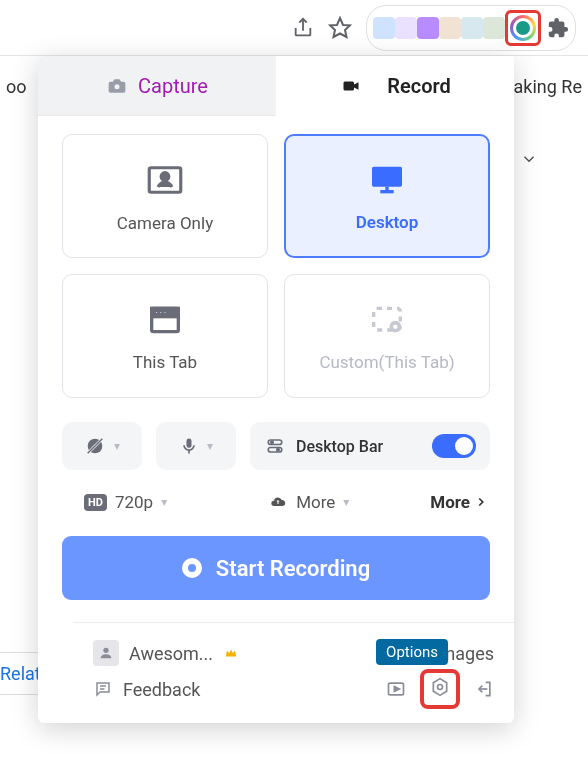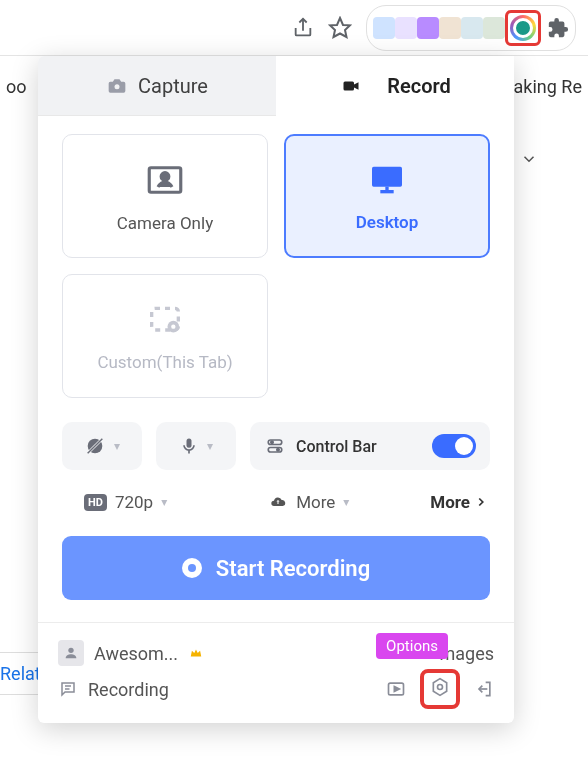--- a/index.html
+++ b/index.html
@@ -16,21 +16,21 @@
   .puzzle { color:#5f6368; margin-left:6px; }
 
   .bg-row { position:absolute; top:56px; left:0; right:0; height:60px; display:flex; align-items:center; justify-content:space-between; padding:0 6px; color:#333; font-size:18px; }
   .bg-row2 { position:absolute; top:150px; left:520px; color:#555; }
   .bg-row3 { position:absolute; top:652px; left:0; color:#1a73e8; font-size:18px; border-top:1px solid #ddd; border-bottom:1px solid #ddd; padding:10px 6px 10px 0;}
 
   
   .popup { position:absolute; top:56px; left:38px; width:476px; background:#fff; box-shadow: 0 6px 28px rgba(0,0,0,.18); border-radius:6px; }
 
   .tabs { display:flex; height:60px; }
-  .tab { flex:1; display:flex; align-items:center; justify-content:center; gap:10px; font-size:20px; color:#404040; cursor:pointer; }
+  .tab { flex:1; display:flex; align-items:center; justify-content:center; gap:10px; font-size:20px; color:#a21caf; cursor:pointer; }
   .tab.inactive { background:#f1f2f4; border-bottom:1px solid #e8e8e8; border-radius:6px 0 0 0;}
   .tab.active { background:#fff; font-weight:600; color:#222;gap:24px; }
 
   .grid { display:grid; grid-template-columns:1fr 1fr; gap:16px; padding:18px 24px 10px; }
   .card { height:124px; border:1px solid #e2e4ea; border-radius:10px; display:flex; flex-direction:column; align-items:center; justify-content:center; gap:12px; font-size:17px; color:#555; cursor:pointer; }
   .card.selected { border:2px solid #4d7cff; background:#eaf0ff; color:#3a6cff; font-weight:600; }
   .card.disabled { color:#b6b9c4; }
 
   .controls { display:flex; gap:14px; padding:14px 24px 6px; align-items:center; }
   .ctrl { background:#f4f5f7; border-radius:10px; height:48px; display:flex; align-items:center; justify-content:center; gap:8px; color:#6a6d78; }
@@ -43,29 +43,29 @@
 
   .row2 { display:flex; align-items:center; justify-content:space-between; padding:16px 26px 18px; color:#555; font-size:17px; }
   .row2 .group { display:flex; align-items:center; gap:8px;padding-left:20px; }
   .hd-badge { background:#6a6d78; color:#fff; font-size:11px; font-weight:700; padding:2px 4px; border-radius:4px; }
   .more { display:flex; align-items:center; gap:4px; font-weight:700; color:#333;}
 
   .start { margin:6px 24px 22px; height:64px; background:#6b95ff; color:#fff; border-radius:9px; display:flex; align-items:center; justify-content:center; gap:14px; font-size:22px; font-weight:600; cursor:pointer; }
   .rec-dot { width:20px; height:20px; border-radius:50%; background:#fff; display:flex; align-items:center; justify-content:center;}
   .rec-dot::after{content:""; width:8px; height:8px; border-radius:50%; background:#6b95ff;}
 
-  .footer { border-top:1px solid #ececec; padding:12px 20px 16px; }
+  .footer { border-top:1px solid #ececec; padding:12px 20px 16px;margin-left:35px; }
   .frow { display:flex; align-items:center; justify-content:space-between; height:36px; }
   .user { display:flex; align-items:center; gap:10px; color:#555; font-size:18px; }
   .avatar { width:26px; height:26px; background:#e6e6ea; border-radius:4px; display:flex; align-items:center; justify-content:center; color:#8a8d98;}
   .crown { color:#f5b301; }
   .fb { display:flex; align-items:center; gap:10px; color:#555; font-size:18px; }
   .ficons { display:flex; align-items:center; gap:14px; color:#8a8d98; }
   .gear-wrap { border:4px solid #e53935; border-radius:8px; padding:4px 6px; }
-  .tooltip { position:absolute; background:#d946ef; color:#fff; font-size:15px; padding:4px 10px; border-radius:4px; right:66px; bottom:64px; }
+  .tooltip { position:absolute; background:#0369a1; color:#fff; font-size:15px; padding:4px 10px; border-radius:4px; right:66px; bottom:58px; }
 </style>
 </head>
 <body>
 
 <div class="chrome">
   <svg class="share-icon" width="22" height="22" viewBox="0 0 24 24" fill="none" stroke="currentColor" stroke-width="2">
       <path d="M4 12v7a1 1 0 001 1h14a1 1 0 001-1v-7"></path>
       <path d="M16 6l-4-4-4 4"></path>
       <path d="M12 2v13"></path>
     </svg>
@@ -128,20 +128,30 @@
       <span>Camera Only</span>
     </div>
     <div class="card selected">
       <svg width="48" height="40" viewBox="0 0 24 24" fill="#3a6cff">
           <rect x="3" y="4" width="18" height="12" rx="1"></rect>
           <rect x="8" y="18" width="8" height="2"></rect>
           <rect x="11" y="16" width="2" height="2"></rect>
         </svg>
       <span>Desktop</span>
     </div>
+    <div class="card">
+      <svg width="48" height="40" viewBox="0 0 24 24" fill="none" stroke="#6a6d78" stroke-width="2">
+          <rect x="4" y="5" width="16" height="14" rx="1" fill="#fff"></rect>
+          <rect x="4" y="5" width="16" height="5" fill="#6a6d78"></rect>
+          <circle cx="7" cy="7.5" r=".7" fill="#fff"></circle>
+          <circle cx="9.5" cy="7.5" r=".7" fill="#fff"></circle>
+          <circle cx="12" cy="7.5" r=".7" fill="#fff"></circle>
+        </svg>
+      <span>This Tab</span>
+    </div>
     <div class="card disabled">
       <svg width="48" height="40" viewBox="0 0 24 24" fill="none" stroke="#c6c8d2" stroke-width="2" stroke-dasharray="3 3">
           <rect x="4" y="5" width="16" height="13" rx="2"></rect>
           <circle cx="17" cy="16" r="3.5" fill="#c6c8d2" stroke="none"></circle>
           <circle cx="17" cy="16" r="1.3" fill="#fff" stroke="none"></circle>
         </svg>
       <span>Custom(This Tab)</span>
     </div>
   </div>
 
@@ -163,21 +173,21 @@
       <span class="chev">▾</span>
     </div>
     <div class="ctrl bar">
       <div style="display:flex;align-items:center;gap:10px">
         <svg width="22" height="18" viewBox="0 0 24 24" fill="none" stroke="#6a6d78" stroke-width="2.2">
             <rect x="3" y="4" width="18" height="6" rx="3"></rect>
             <rect x="3" y="14" width="18" height="6" rx="3"></rect>
             <circle cx="8" cy="7" r="1.6" fill="#6a6d78"></circle>
             <circle cx="16" cy="17" r="1.6" fill="#6a6d78"></circle>
           </svg>
-        <span>Control Bar</span>
+        <span>Desktop Bar</span>
       </div>
       <div class="toggle"></div>
     </div>
   </div>
 
   <div class="row2">
     <div class="group">
       <span class="hd-badge">HD</span>
       <span>720p</span>
       <span class="chev">▾</span>
@@ -221,21 +231,21 @@
       </div>
       <span style="color:#555;font-size:18px">mages</span>
     </div>
     <div class="frow">
       <div class="fb">
         <svg width="20" height="18" viewBox="0 0 24 24" fill="none" stroke="#8a8d98" stroke-width="2">
             <path d="M4 4h16v12H8l-4 4z"></path>
             <line x1="8" y1="8" x2="16" y2="8"></line>
             <line x1="8" y1="12" x2="14" y2="12"></line>
           </svg>
-        <span>Recording</span>
+        <span>Feedback</span>
       </div>
       <div class="ficons">
         <svg width="20" height="20" viewBox="0 0 24 24" fill="none" stroke="#8a8d98" stroke-width="2">
             <rect x="3" y="5" width="18" height="14" rx="2"></rect>
             <polygon points="10 9 16 12 10 15" fill="#8a8d98"></polygon>
           </svg>
         <div class="gear-wrap">
           <svg width="20" height="20" viewBox="0 0 24 24" fill="none" stroke="#8a8d98" stroke-width="2">
               <polygon points="12 2 20 7 20 17 12 22 4 17 4 7"></polygon>
               <circle cx="12" cy="12" r="3"></circle>

